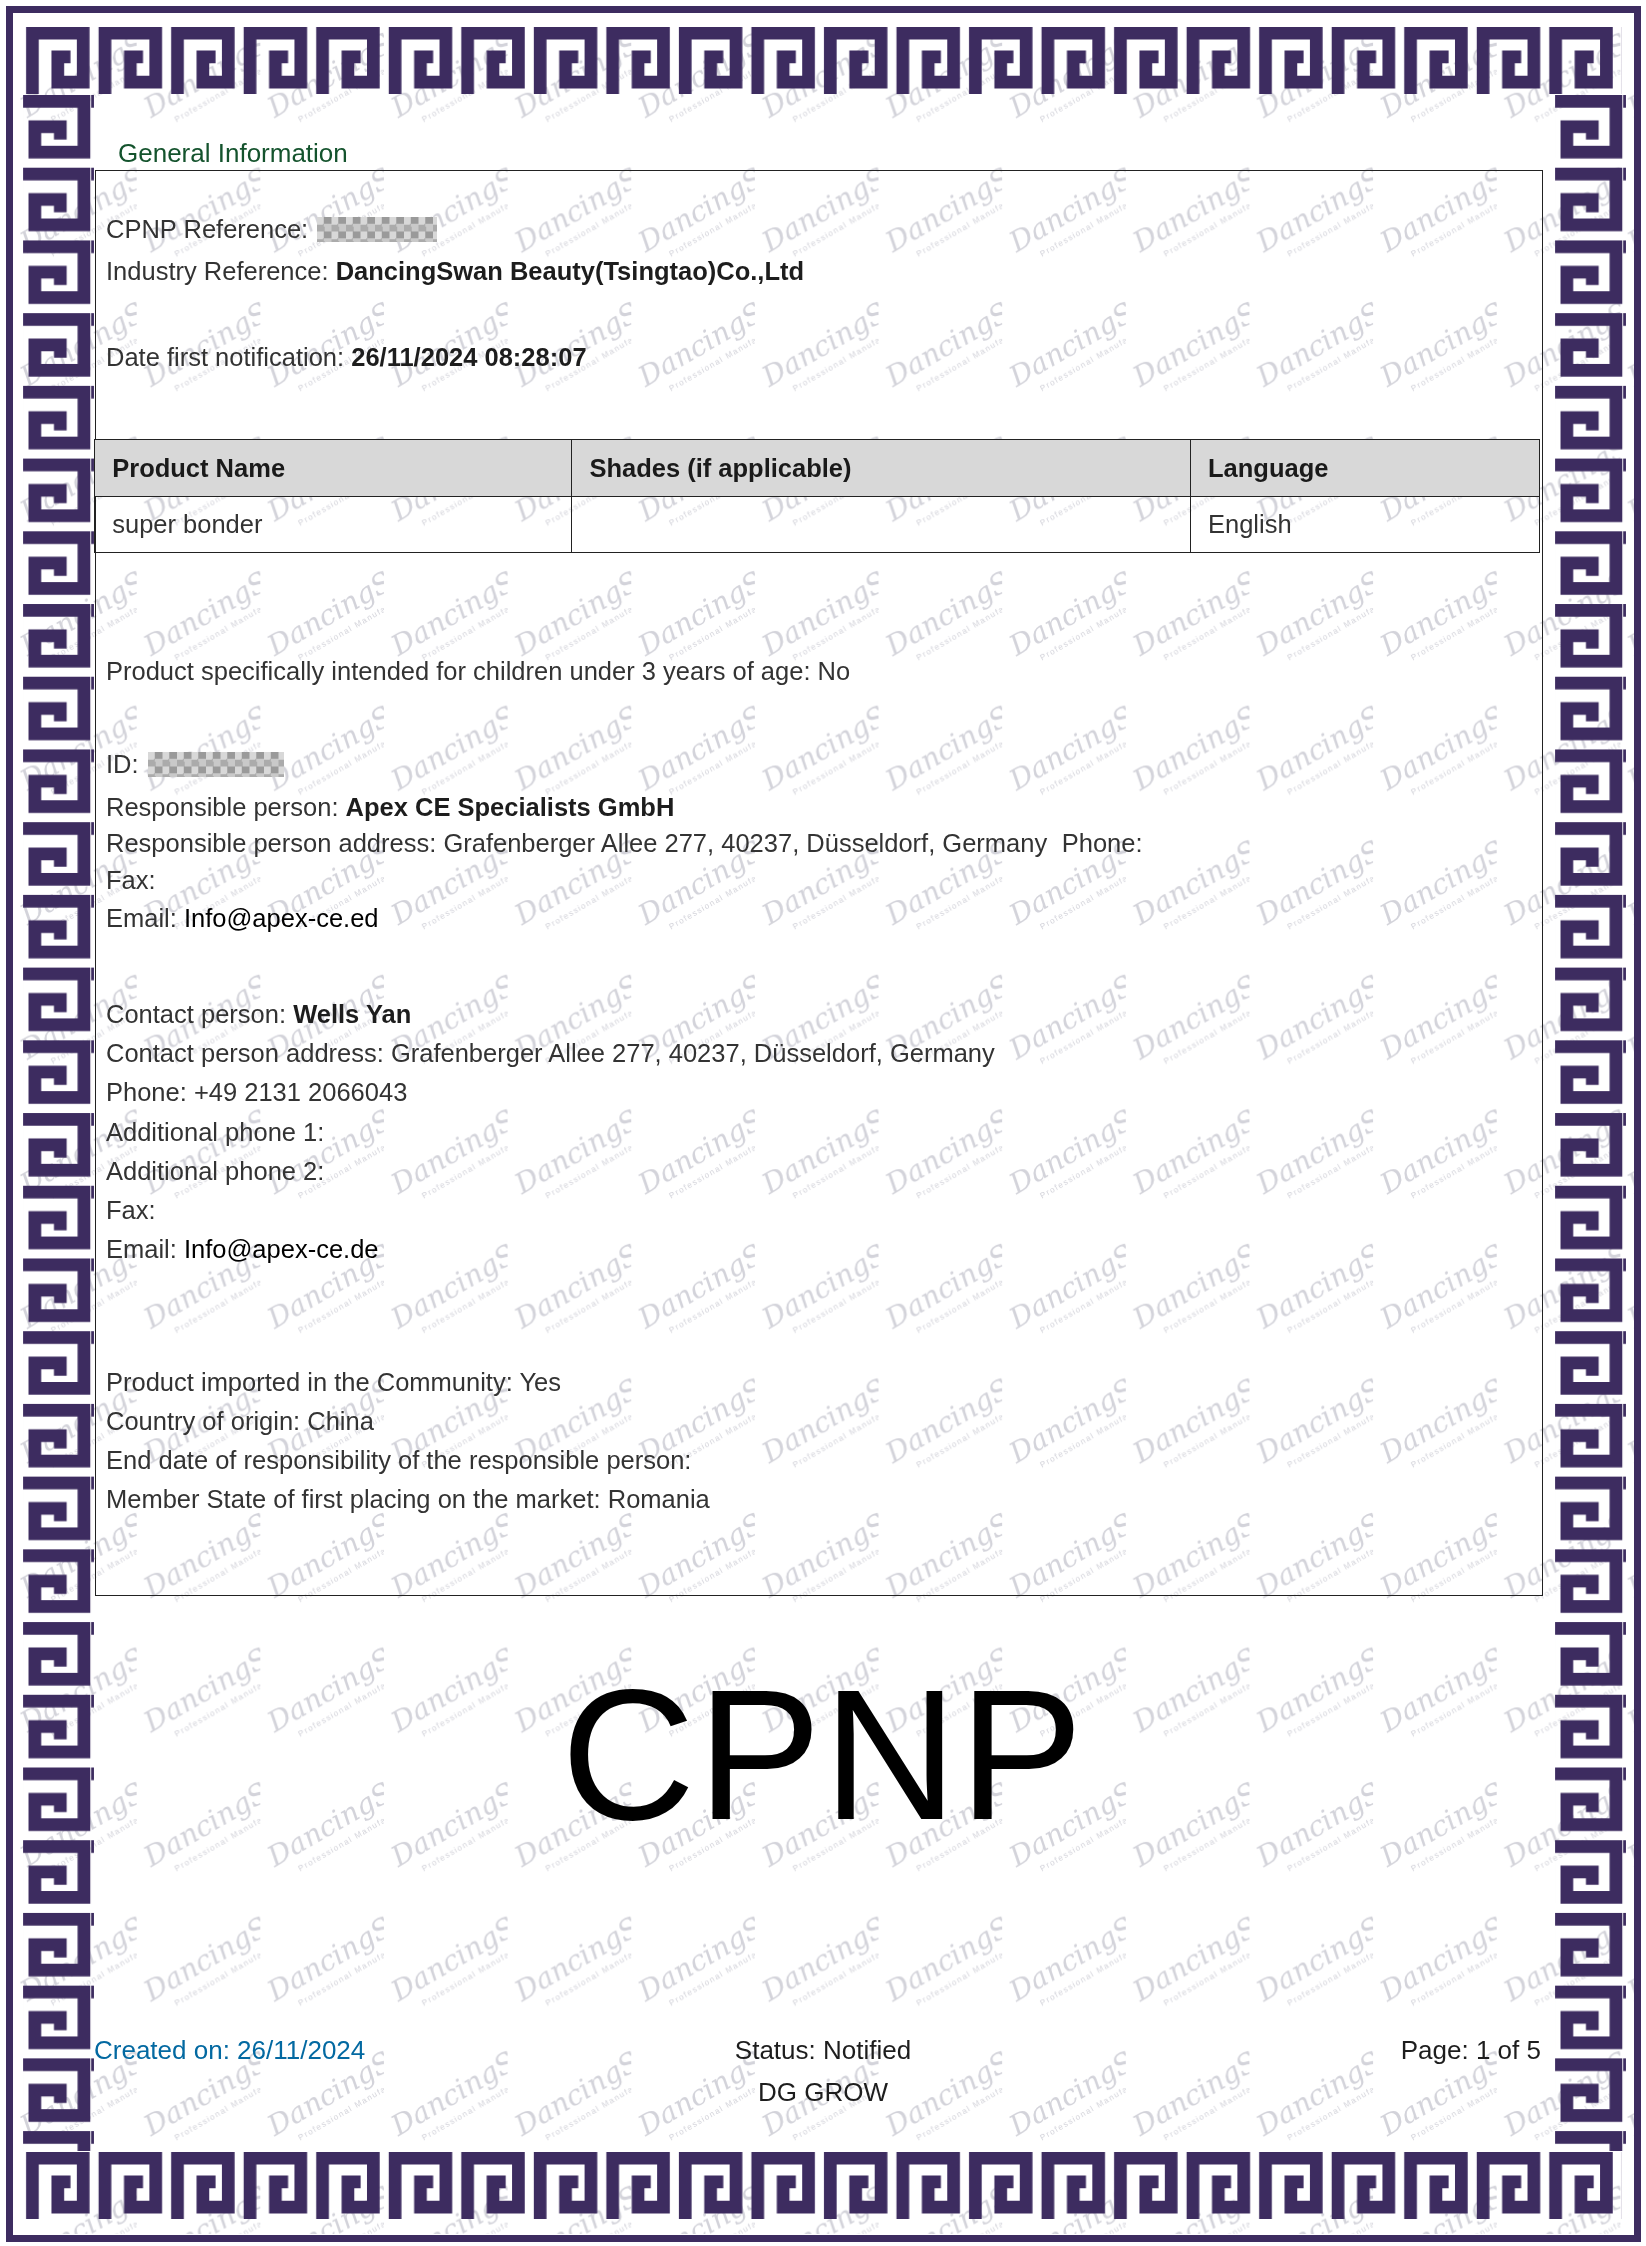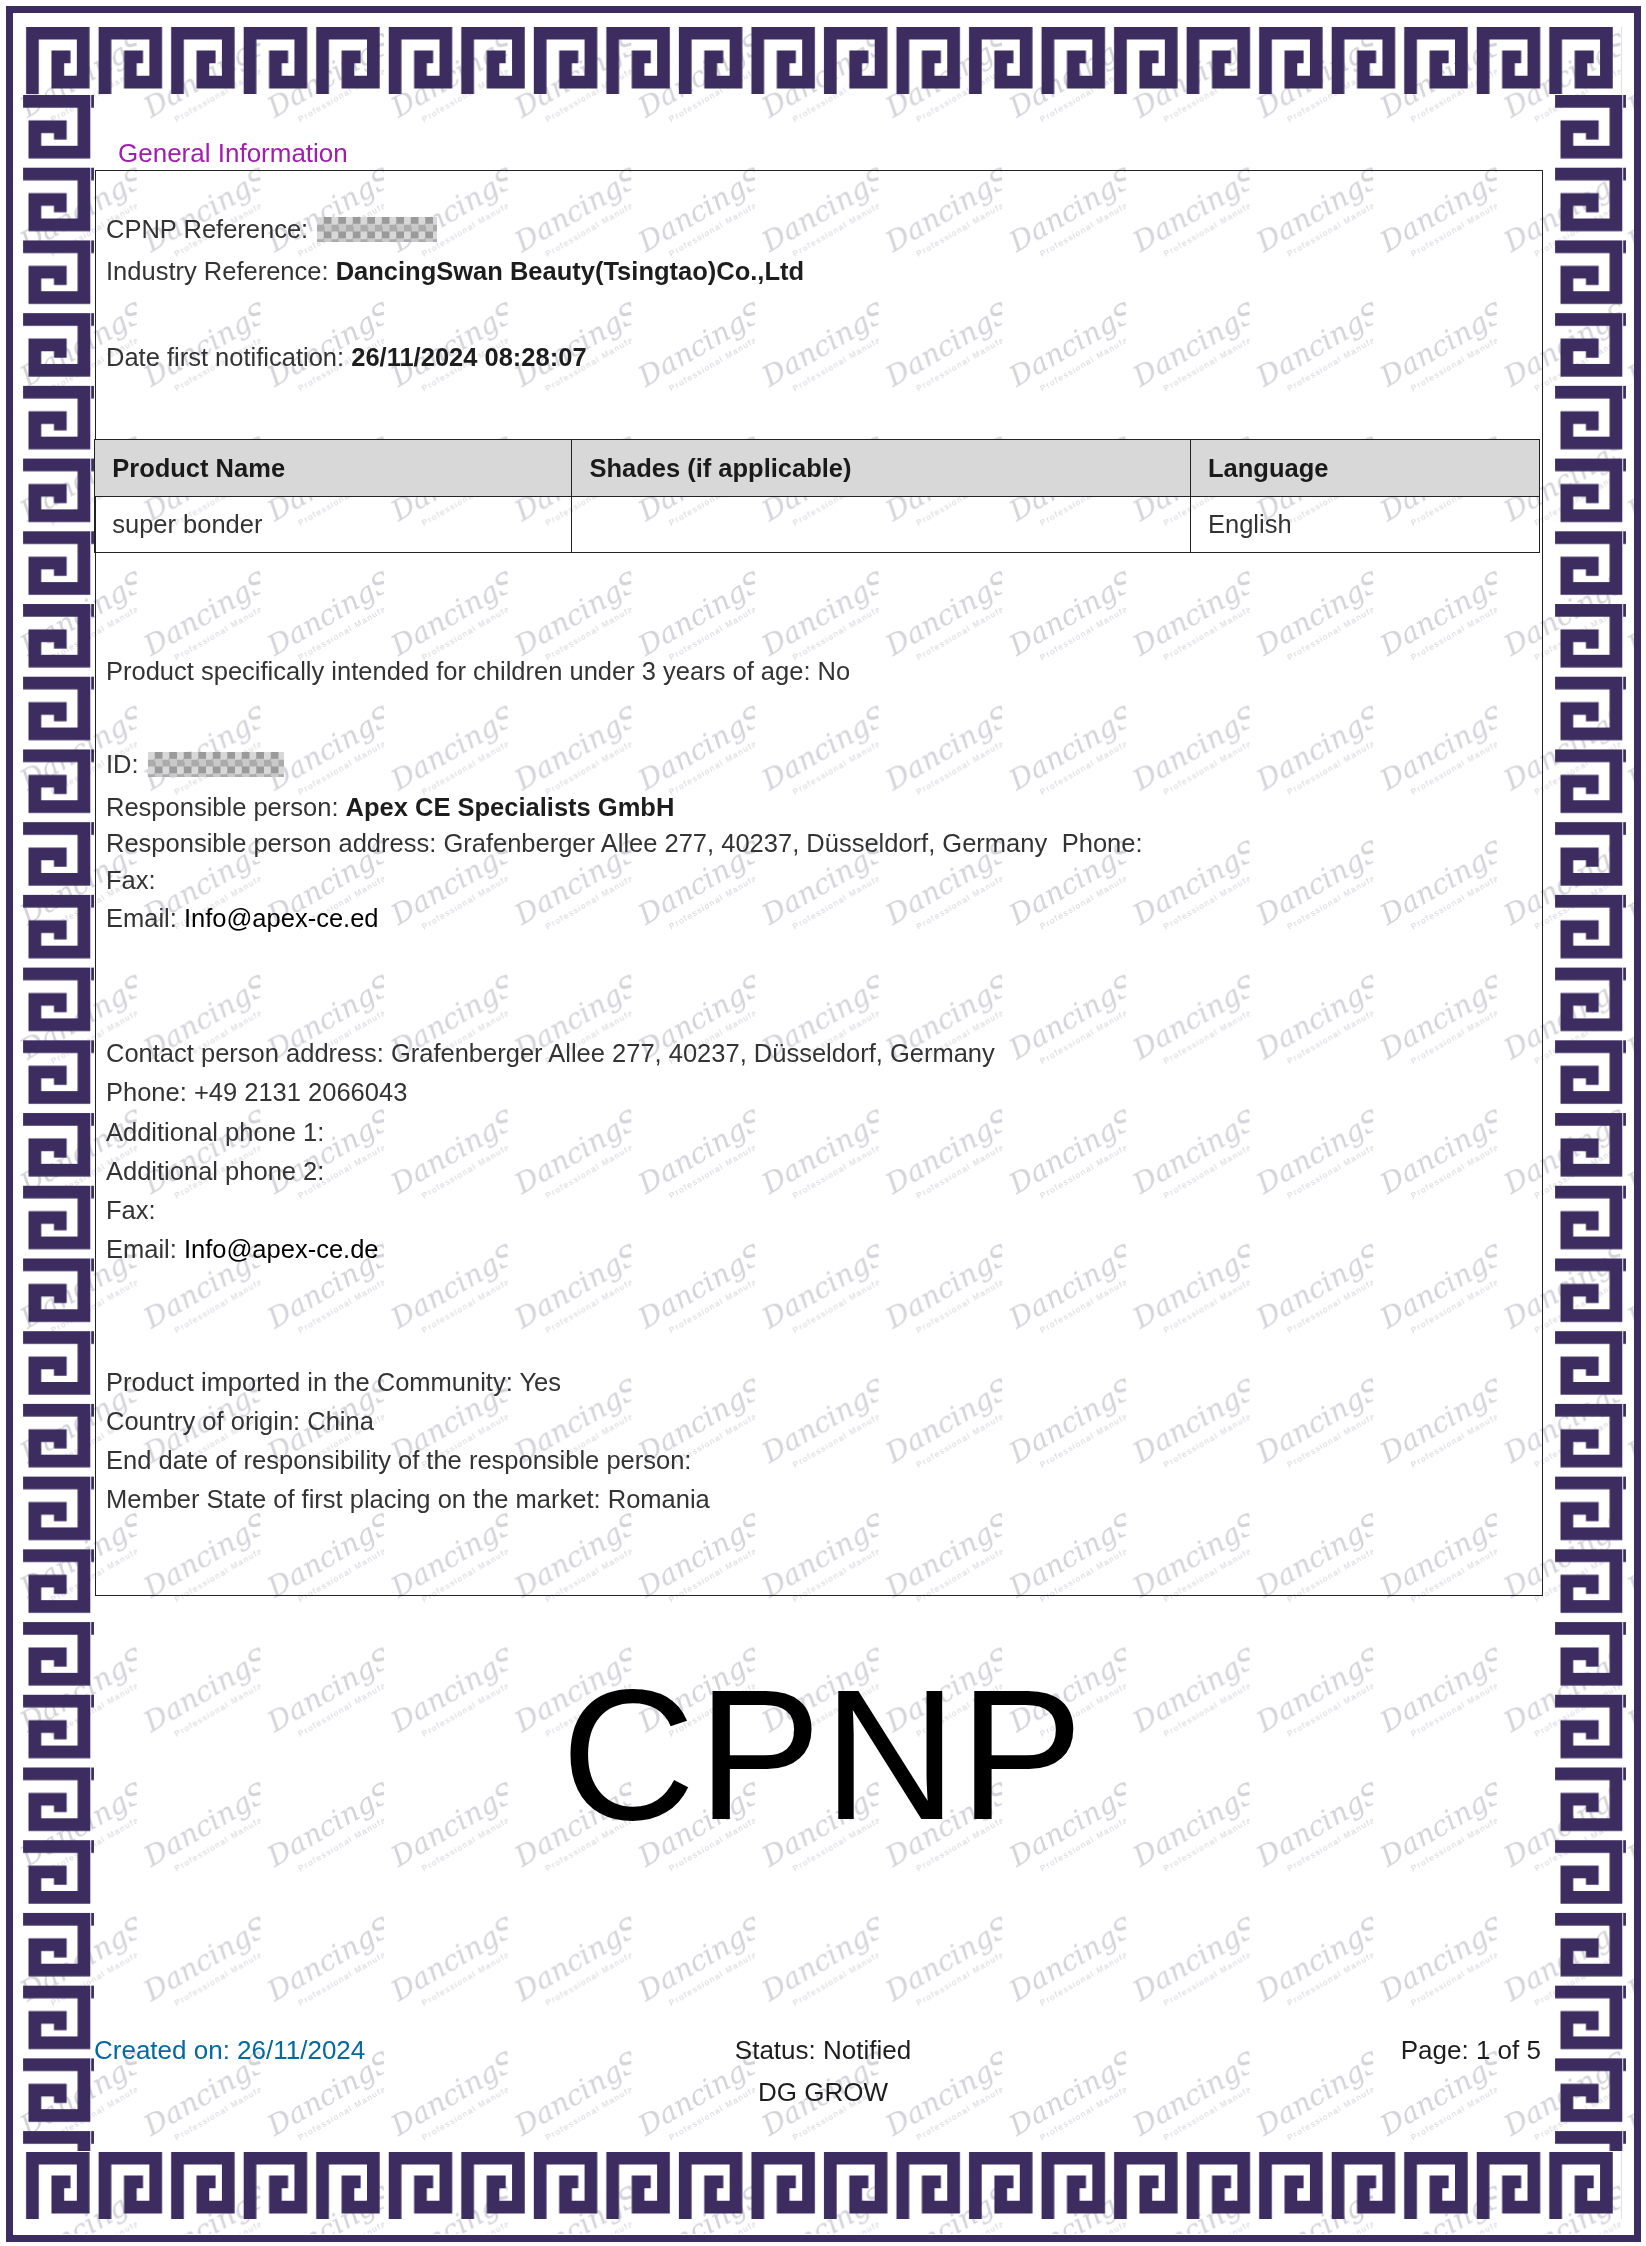--- a/index.html
+++ b/index.html
@@ -15,21 +15,21 @@
   .outer-line{
     position:absolute;left:5.5px;top:5.5px;right:5.5px;bottom:5.5px;
     border:7.3px solid #3d2c60;z-index:3;pointer-events:none;
   }
   .gk{position:absolute;z-index:2;}
   
   .wm-layer{position:absolute;left:12.7px;top:12.7px;z-index:0;}
   
   .section-title{
     position:absolute;left:118px;top:138px;
-    font-size:26px;color:#a21caf;z-index:1;white-space:nowrap;
+    font-size:26px;color:#14532d;z-index:1;white-space:nowrap;
   }
   
   .info-box{
     position:absolute;left:95px;top:170px;width:1446px;height:1424px;
     border:1.8px solid #222;z-index:1;background:transparent;
   }
   .ln{
     position:absolute;left:10px;right:10px;
     font-size:25.5px;line-height:31px;color:#333;white-space:nowrap;
   }
@@ -161,20 +161,24 @@
     <div class="ln" style="top:657px">
       <span>Responsible person address:</span>
       <span>Grafenberger Allee 277, 40237, Düsseldorf, Germany</span><span class="phone-gap">Phone:</span>
     </div>
     <div class="ln" style="top:694px">Fax:</div>
     <div class="ln" style="top:732px">
       <span>Email:</span>
       <span class="val-black">Info@apex-ce.ed</span>
     </div>
 
+    <div class="ln" style="top:828px">
+      <span>Contact person:</span>
+      <b>Wells Yan</b>
+    </div>
     <div class="ln" style="top:867px">Contact person address: Grafenberger Allee 277, 40237, Düsseldorf, Germany</div>
     <div class="ln" style="top:906px">Phone: +49 2131 2066043</div>
     <div class="ln" style="top:946px">Additional phone 1:</div>
     <div class="ln" style="top:985px">Additional phone 2:</div>
     <div class="ln" style="top:1024px">Fax:</div>
     <div class="ln" style="top:1063px">
       <span>Email:</span>
       <span class="val-black">Info@apex-ce.de</span>
     </div>
 

